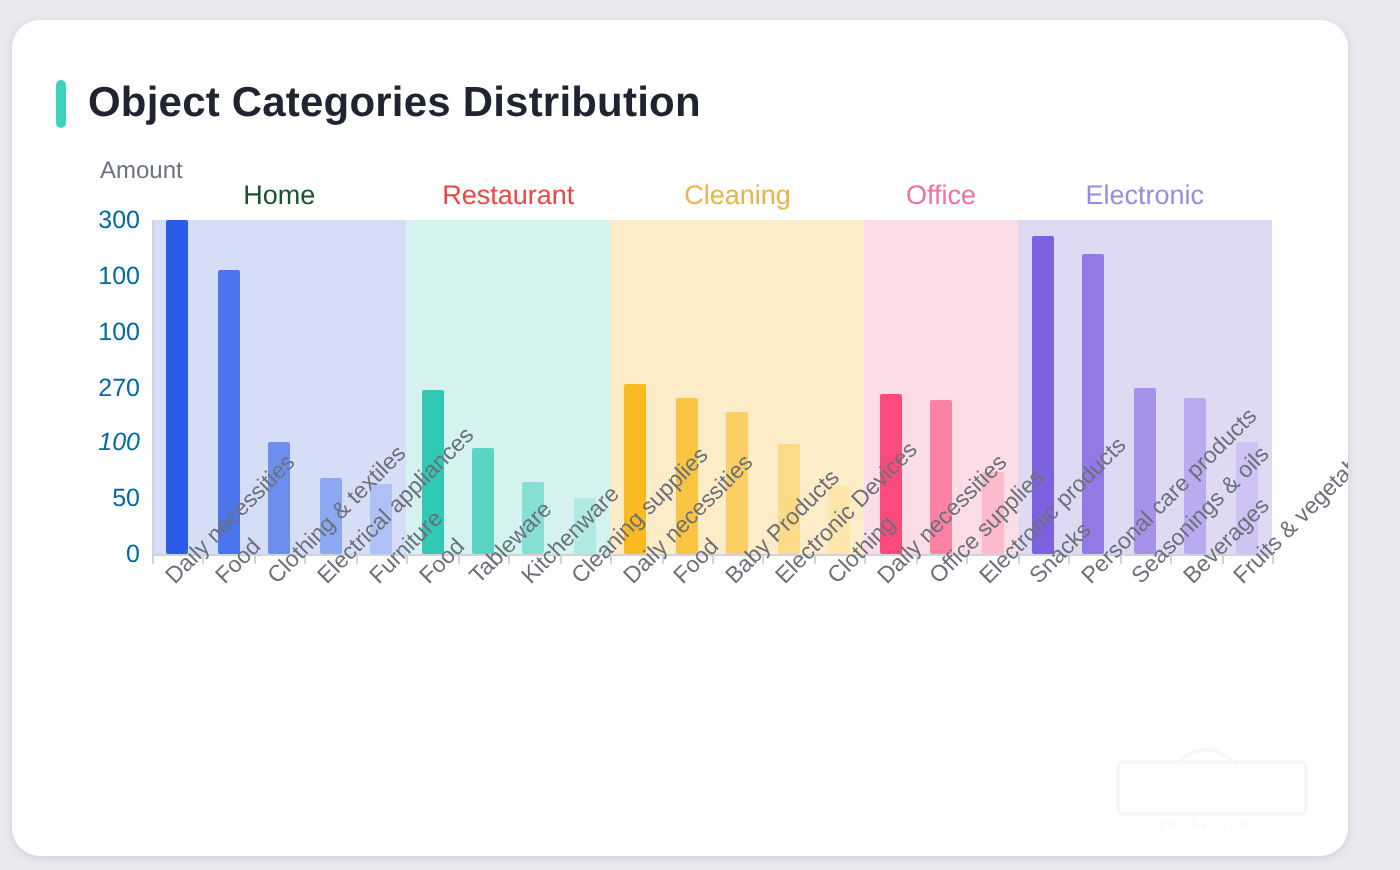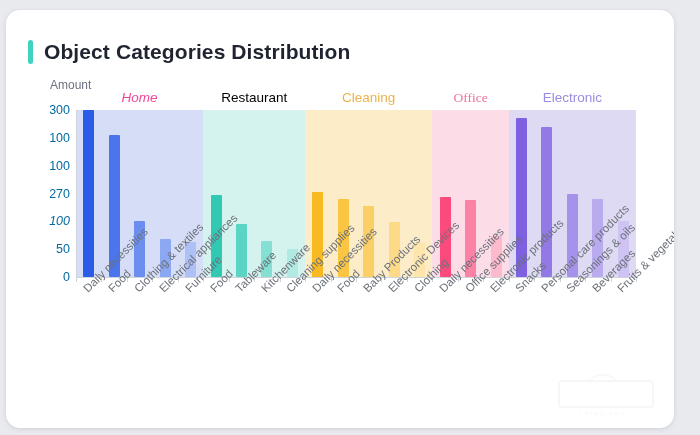--- a/index.html
+++ b/index.html
@@ -81,24 +81,24 @@
       <div class="ylab" style="top: 169px;">0</div>
       <div class="ylab" style="top: 141.167px;">50</div>
       <div class="ylab" style="top: 113.333px; font-style: italic;">100</div>
       <div class="ylab" style="top: 85.5px;">270</div>
       <div class="ylab" style="top: 57.6667px;">100</div>
       <div class="ylab" style="top: 29.8333px;">100</div>
       <div class="ylab" style="top: 2px;">300</div>
     </div>
 
   <div class="grouplabels">
-      <div class="glab" style="left: 63.6364px; color: #ec4899; font-style: italic;">Home</div>
-      <div class="glab" style="left: 178.182px; color: #000000;">Restaurant</div>
+      <div class="glab" style="left: 63.6364px; color: #14532d;">Home</div>
+      <div class="glab" style="left: 178.182px; color: #ef4444;">Restaurant</div>
       <div class="glab" style="left: 292.727px; color: rgb(232, 180, 74);">Cleaning</div>
-      <div class="glab" style="left: 394.545px; color: rgb(242, 112, 156); font-family: Liberation Serif, serif;">Office</div>
+      <div class="glab" style="left: 394.545px; color: rgb(242, 112, 156);">Office</div>
       <div class="glab" style="left: 496.364px; color: rgb(154, 140, 224);">Electronic</div>
     </div>
 
   <div class="plot">
     <div class="bands">
         <div class="band" style="left: 0px; width: 127.273px; background: rgb(214, 221, 246);"></div>
         <div class="band" style="left: 127.273px; width: 101.818px; background: rgb(212, 242, 238);"></div>
         <div class="band" style="left: 229.091px; width: 127.273px; background: rgb(252, 236, 200);"></div>
         <div class="band" style="left: 356.364px; width: 76.3636px; background: rgb(252, 221, 231);"></div>
         <div class="band" style="left: 432.727px; width: 127.273px; background: rgb(222, 218, 243);"></div>

